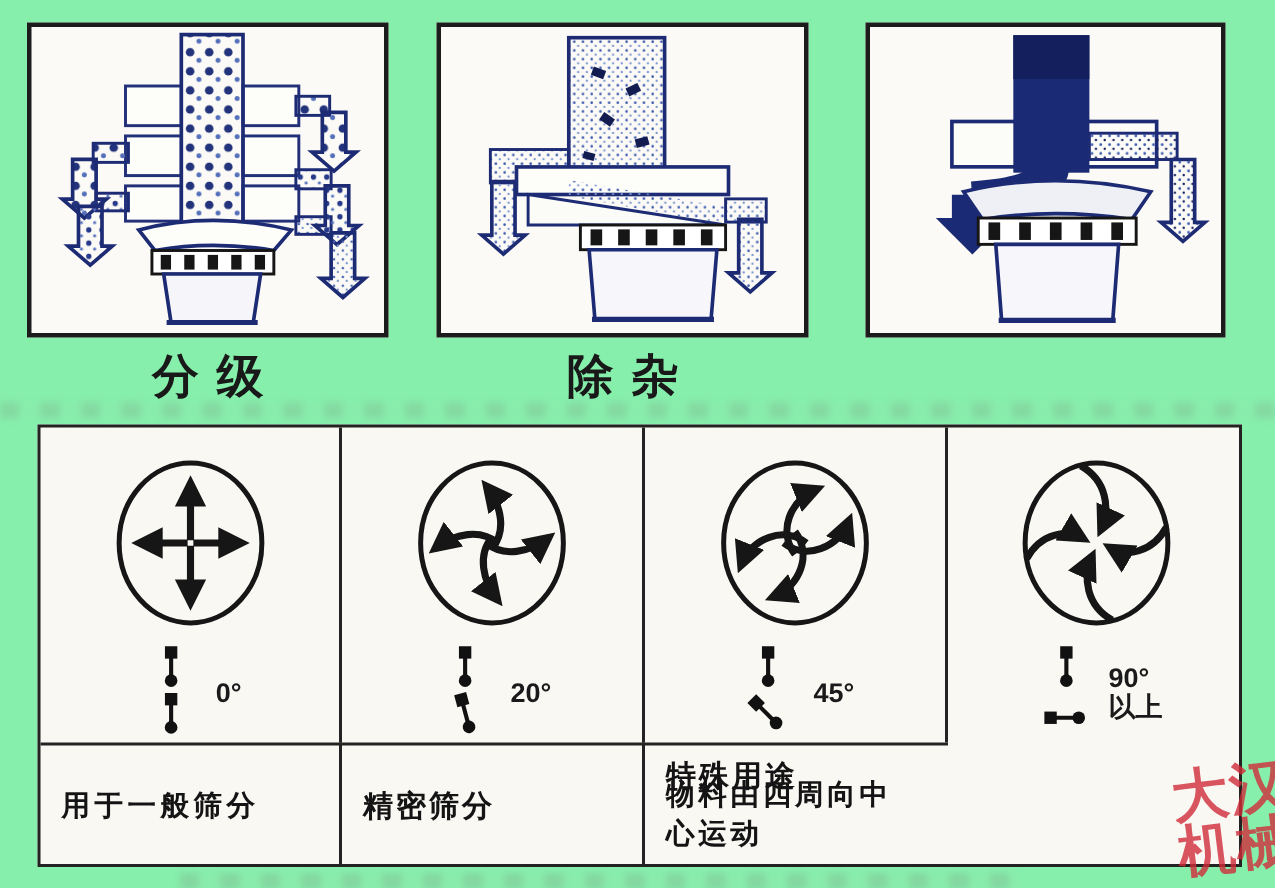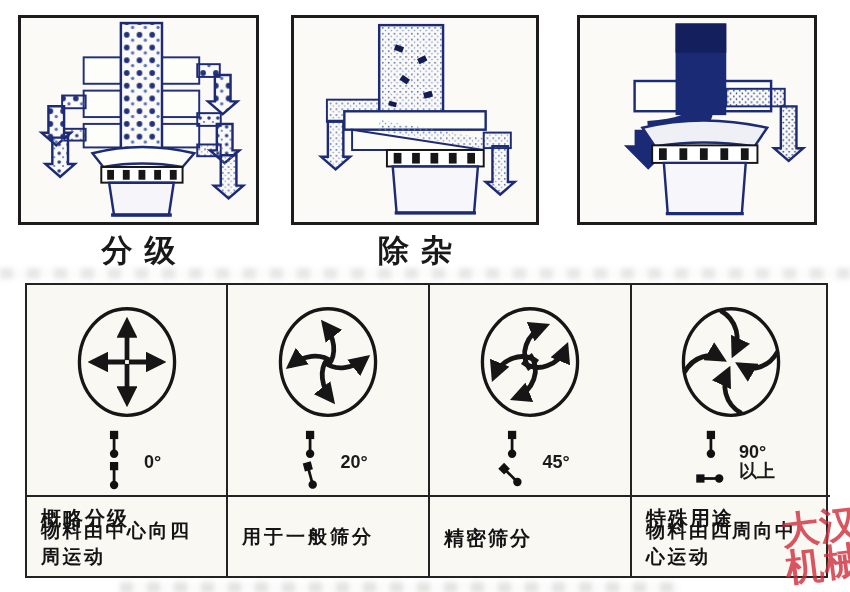--- a/index.html
+++ b/index.html
@@ -1,16 +1,16 @@
 <!DOCTYPE html>
 <html><head>
 <meta charset="utf-8">
 <style>
   html,body{margin:0;padding:0;background:#e9e7e2;}
-  #stage{position:relative;width:850px;height:592px;background:#ffffff;overflow:hidden;
+  #stage{position:relative;width:850px;height:592px;background:#86efac;overflow:hidden;
          font-family:"Liberation Sans","DejaVu Sans",sans-serif;color:#141414;}
   
   .panel{position:absolute;top:15px;height:210px;background:#fbfaf6;border:3px solid #1c1c1c;box-sizing:border-box;}
   #panel1{left:18px;width:241px;}
   #panel2{left:291px;width:248px;}
   #panel3{left:577px;width:240px;}
   .panel svg{display:block;width:100%;height:100%;}
   .machine-title{position:absolute;top:233px;height:36px;display:flex;align-items:center;justify-content:center;
          font-size:31px;font-weight:700;letter-spacing:12px;text-indent:12px;color:#191919;}
   #title1{left:18px;width:241px;}
@@ -324,24 +324,20 @@
                 <rect x="-4.5" y="-14" width="9" height="9" stroke="none"></rect>
                 <path d="M0 -6 V 8" stroke-width="3"></path>
                 <circle cx="0" cy="11" r="4.6" stroke="none"></circle>
               </g>
           </g>
         </svg>
         <div class="angle-label"><span>90°</span><span class="angle-suffix">以上</span></div>
       </div>
     </div>
 
-    <div class="txt-cell">
-      <div class="cell-heading">概略分级</div>
-      <div class="cell-desc">物料由中心向四周运动</div>
-    </div>
     <div class="txt-cell" id="col2-txt">
 
       <div class="cell-desc">用于一般筛分</div>
     </div>
     <div class="txt-cell">
       <div class="cell-heading">精密筛分</div>
     </div>
     <div class="txt-cell">
       <div class="cell-heading">特殊用途</div>
       <div class="cell-desc">物料由四周向中心运动</div>

